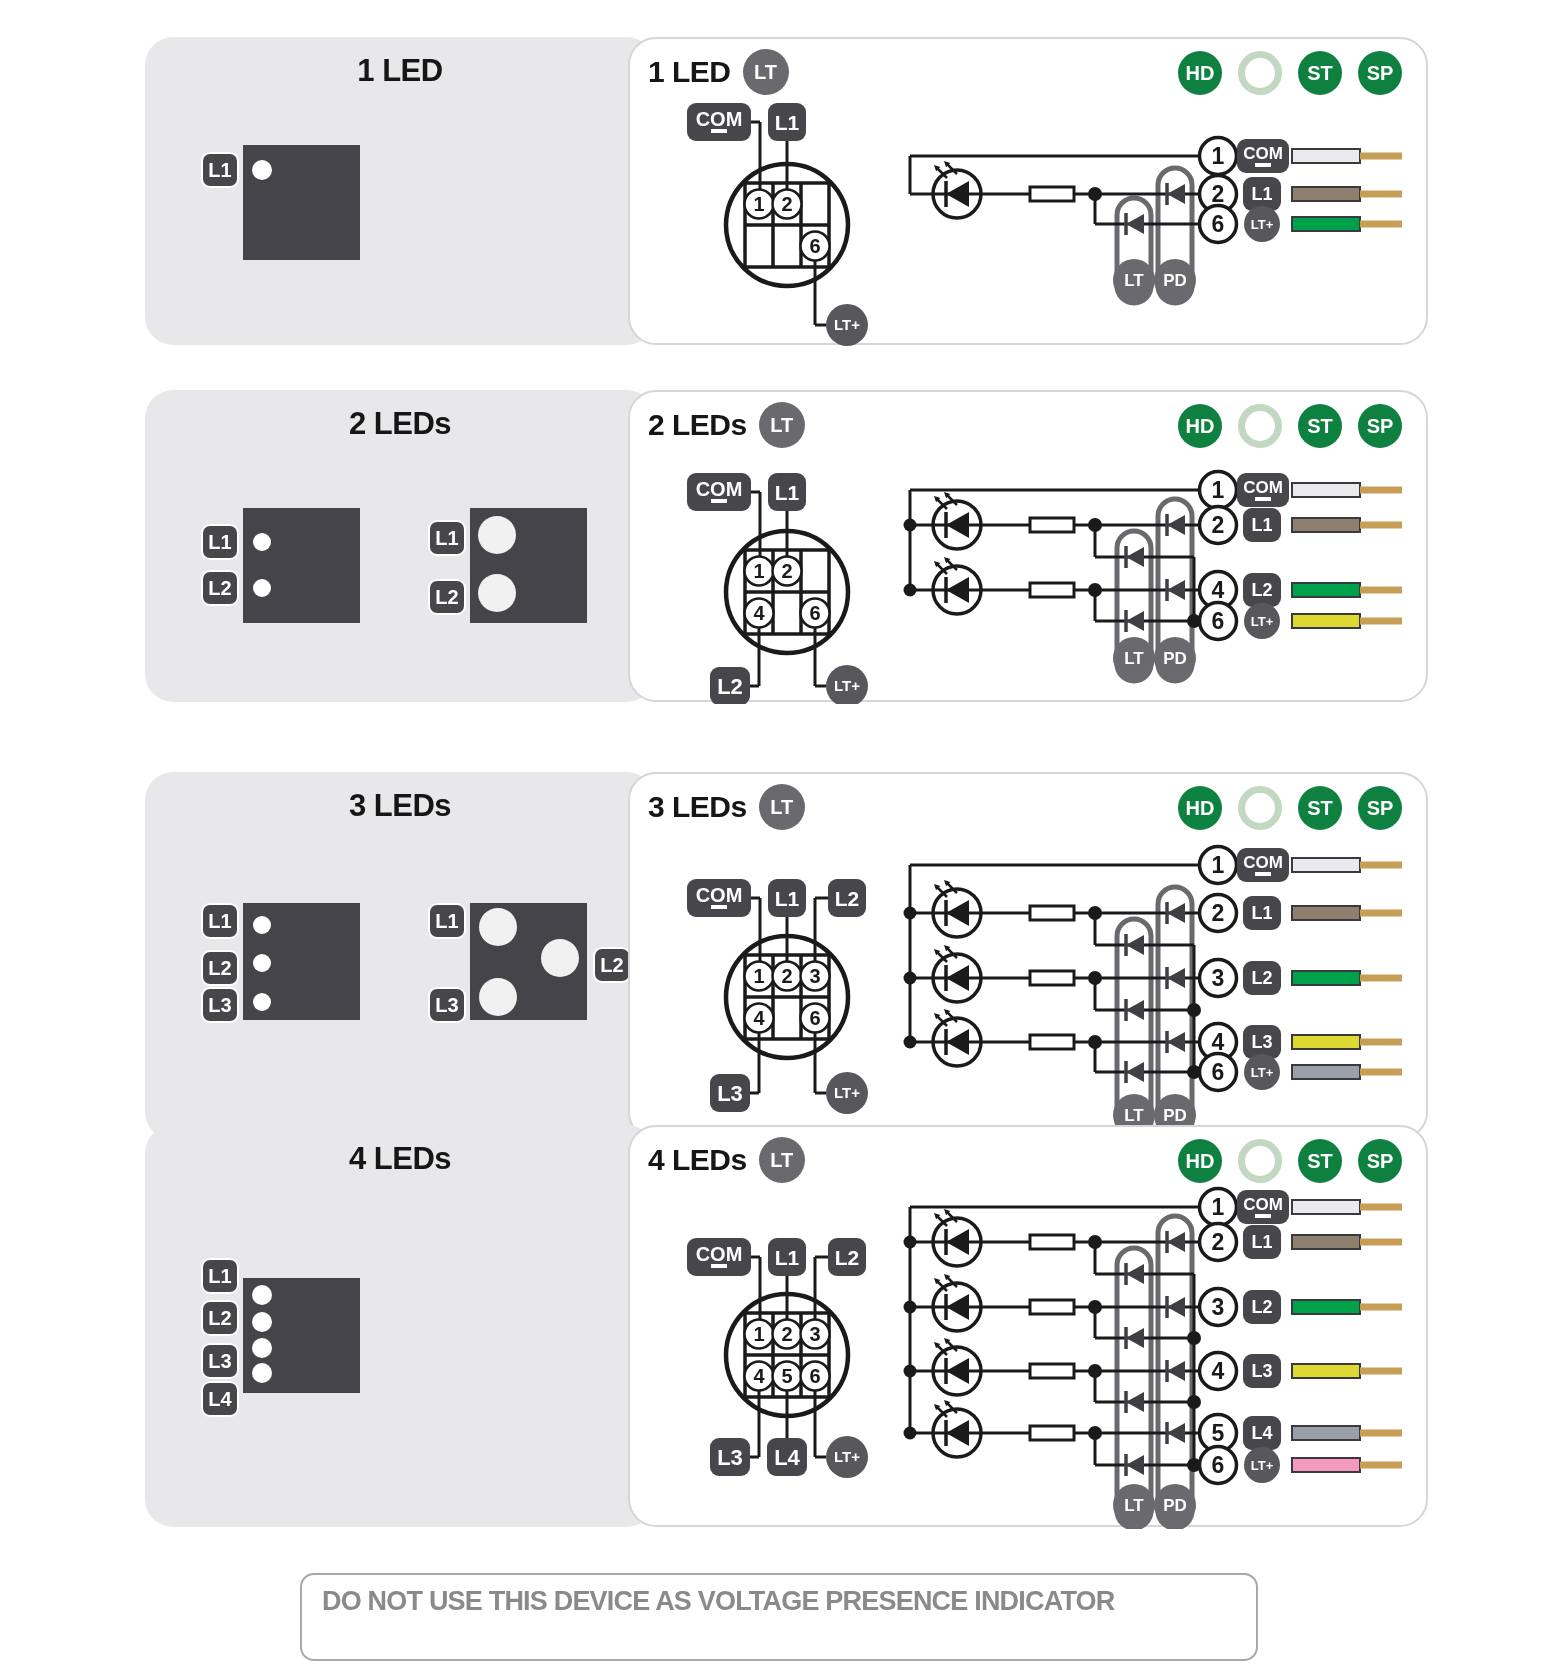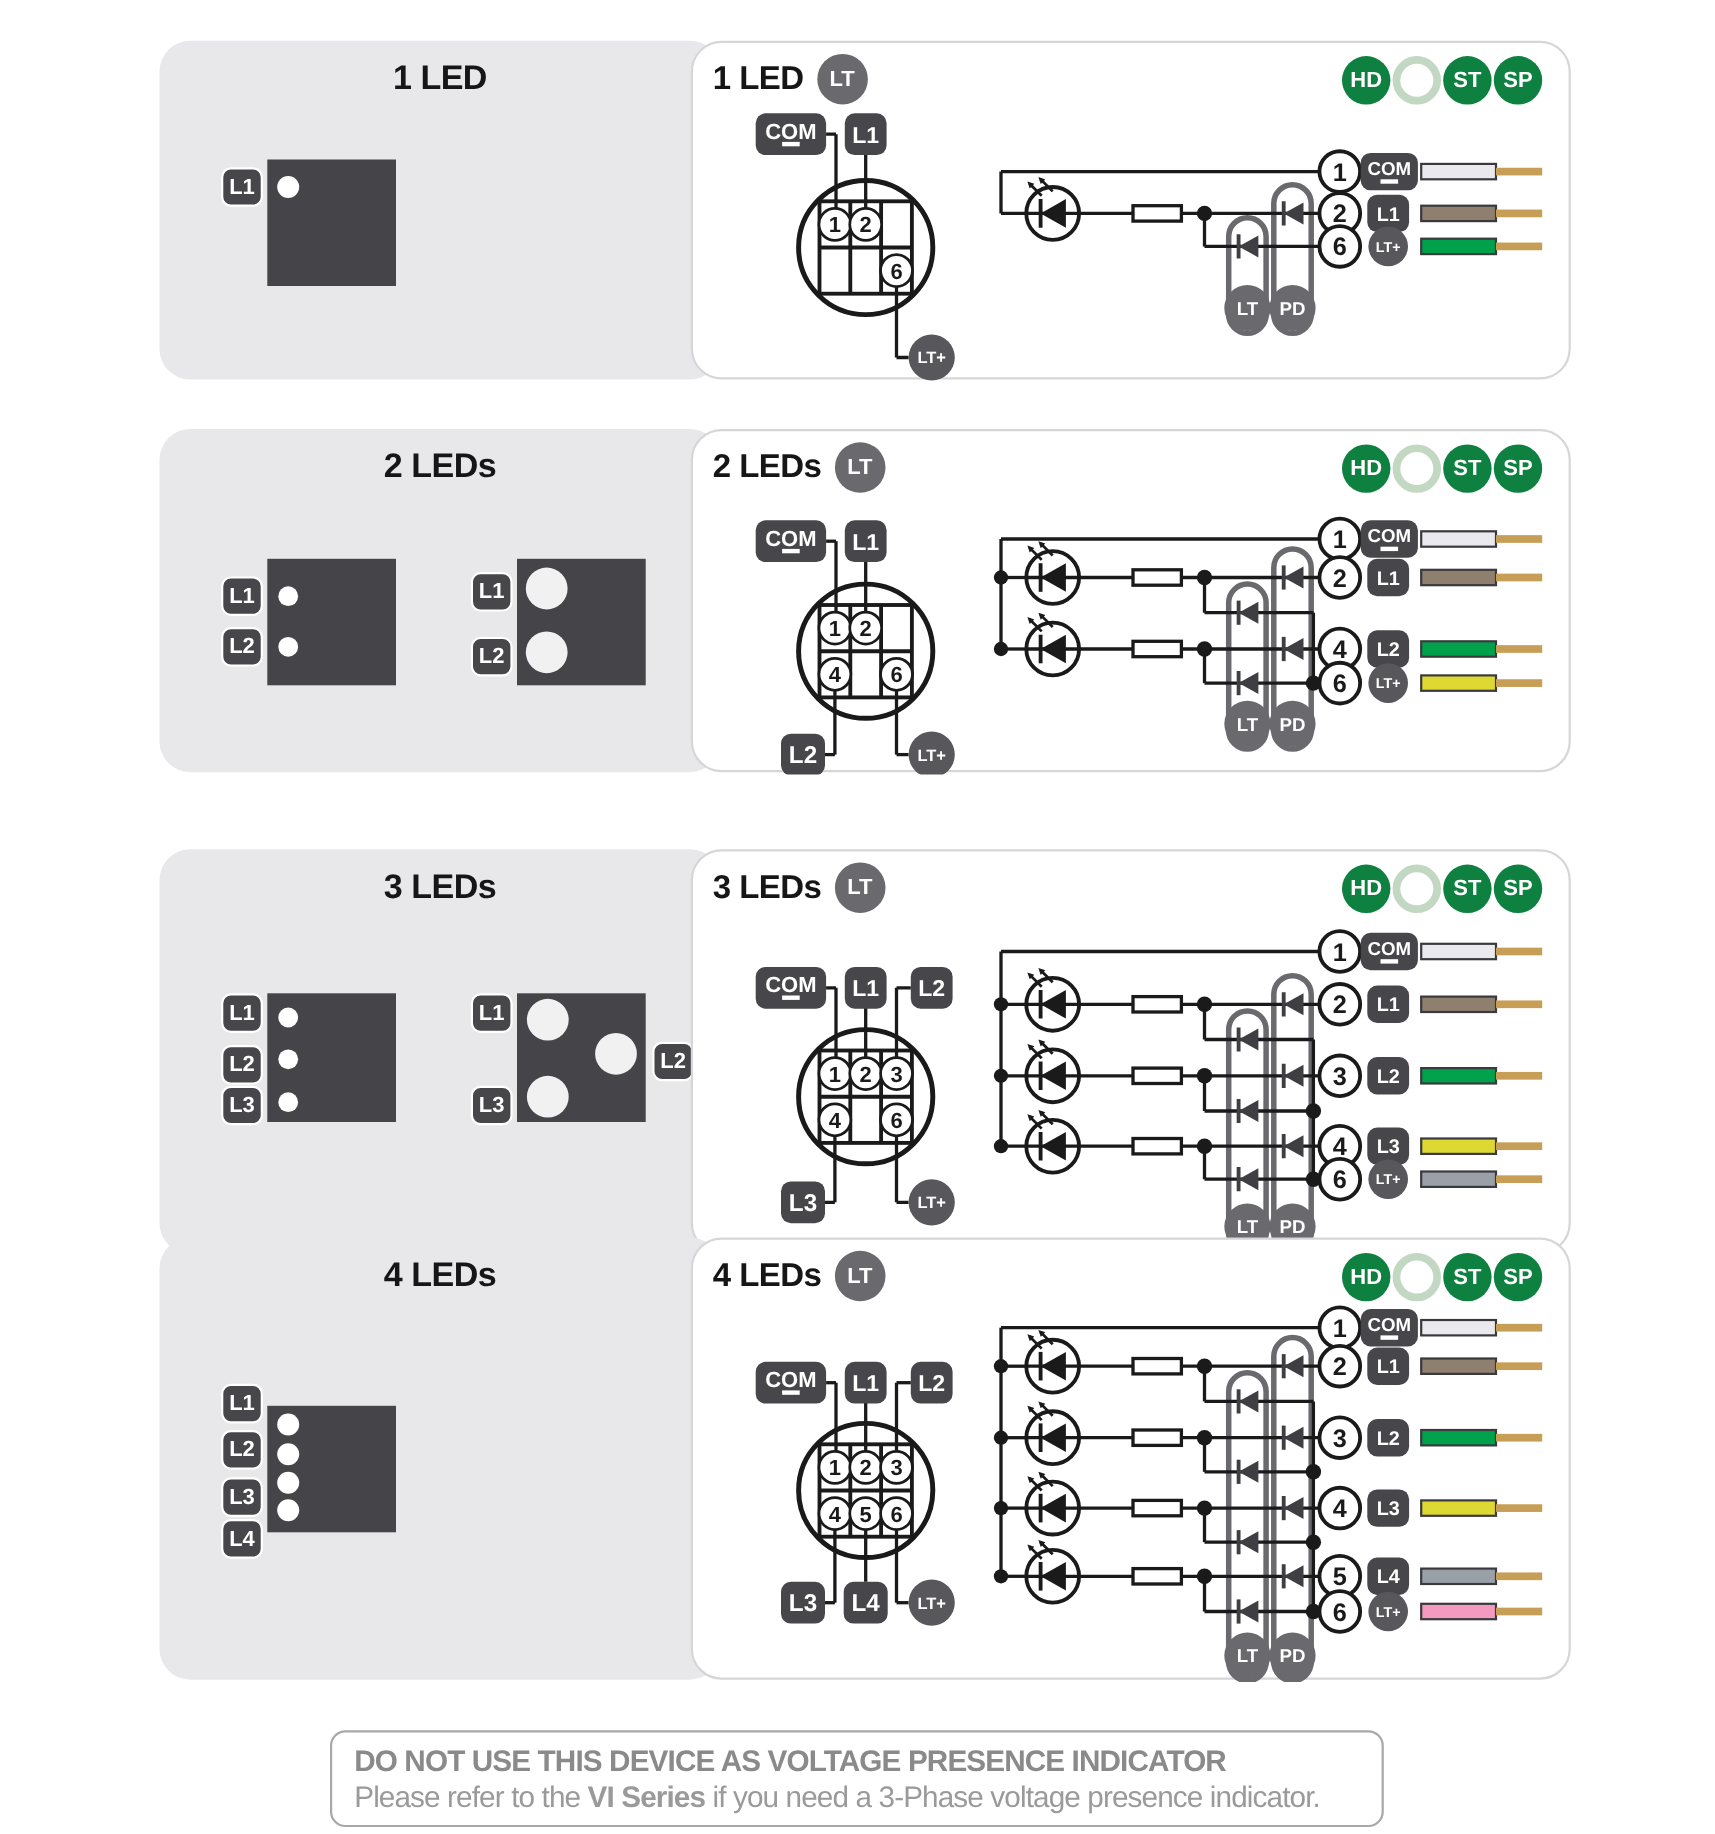--- a/index.html
+++ b/index.html
@@ -10,21 +10,21 @@
   .row{position:absolute;left:145px;width:1283px;}
   .gray-panel{position:absolute;left:0;top:0;width:510px;border-radius:28px;background:#e8e8ea;}
   .gray-title{position:absolute;top:16px;left:0;width:100%;text-align:center;
     font-size:31px;font-weight:800;color:#161616;letter-spacing:-0.5px;}
   .white-panel{position:absolute;left:483px;top:0;width:800px;border-radius:28px;
     background:#ffffff;border:2px solid #d6d6d6;box-sizing:border-box;}
   .panel-head{position:absolute;top:10px;left:18px;display:flex;align-items:center;gap:12px;}
   .panel-title{font-size:30px;font-weight:800;color:#161616;letter-spacing:-0.5px;}
   .lt-circle{width:46px;height:46px;border-radius:50%;background:#6a6a6e;color:#fff;
     font-weight:800;font-size:20px;display:flex;align-items:center;justify-content:center;}
-  .legend{position:absolute;top:12px;right:24px;display:flex;gap:2px;align-items:center;}
+  .legend{position:absolute;top:12px;right:24px;display:flex;gap:16px;align-items:center;}
   .legend-badge{width:44px;height:44px;border-radius:50%;background:#0e8040;color:#fff;
     font-weight:800;font-size:20px;display:flex;align-items:center;justify-content:center;}
   .legend-ring{width:30px;height:30px;border-radius:50%;border:7px solid #c2d8c2;background:#fff;}
   .schematic{position:absolute;left:0;top:54px;}
   svg text{font-family:"Liberation Sans",sans-serif;}
   .dev-square{position:absolute;background:#454549;}
   .dev-dot{position:absolute;border-radius:50%;}
   .dev-badge{position:absolute;width:38px;height:36px;background:#47474b;border:2px solid #ffffff;
     border-radius:9px;color:#fff;font-weight:800;font-size:20px;display:flex;align-items:center;
     justify-content:center;box-sizing:border-box;}
@@ -868,14 +868,13 @@
               <text x="545" y="330.12" text-anchor="middle" font-size="17" font-weight="800" fill="#fff">PD</text>
             </g>
           </g>
         </svg>
       </div>
     </div>
   </div>
 
 <div class="warning">
   <div class="w1">DO NOT USE THIS DEVICE AS VOLTAGE PRESENCE INDICATOR</div>
-  <div class="w2"><span>Please refer to the </span><b>VI Series</b><span> if you need a 3-Phase voltage presence indicator.</span></div>
 </div>
 
 </body></html>

